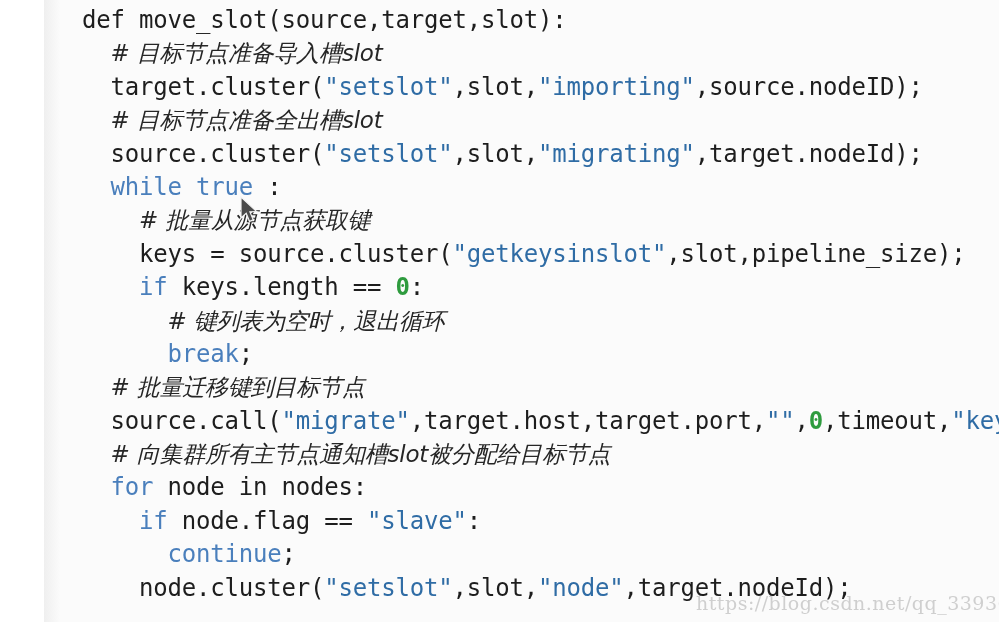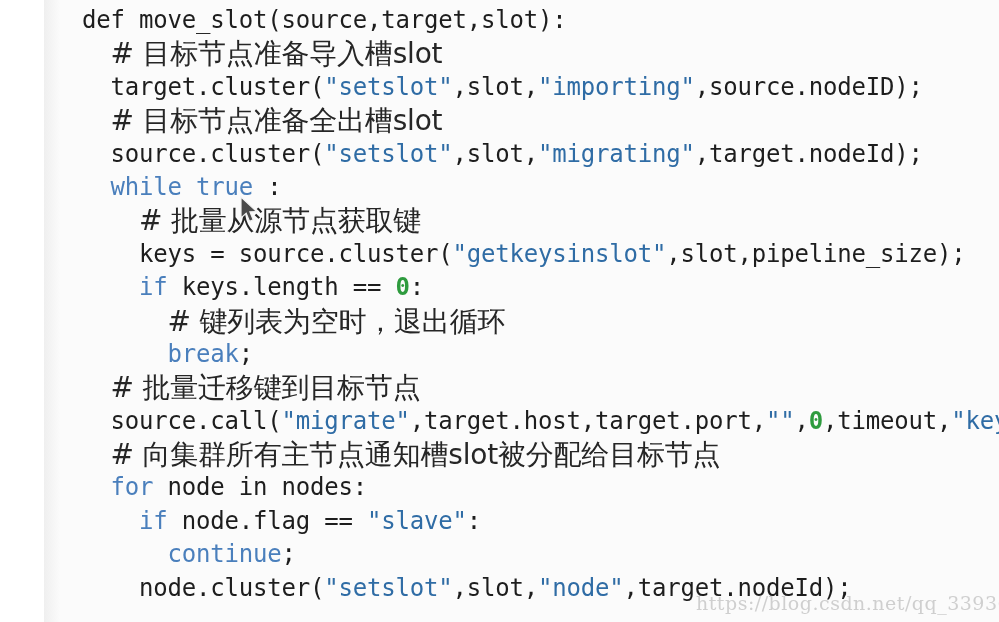--- a/index.html
+++ b/index.html
@@ -78,21 +78,22 @@
   .tok-cmt {
     color: #262626;
   }
   .tok-plain {
     color: #1d1d1d;
   }
 
   
   .cjk {
     font-family: "DejaVu Sans", "Liberation Sans", sans-serif;
-    font-size: 28px;
+    font-size: 23px;
+    font-style: italic;
   }
 
   
   #mouse-cursor {
     position: absolute;
     left: 196px;
     top: 196px;
     width: 20px;
     height: 30px;
     z-index: 6;

